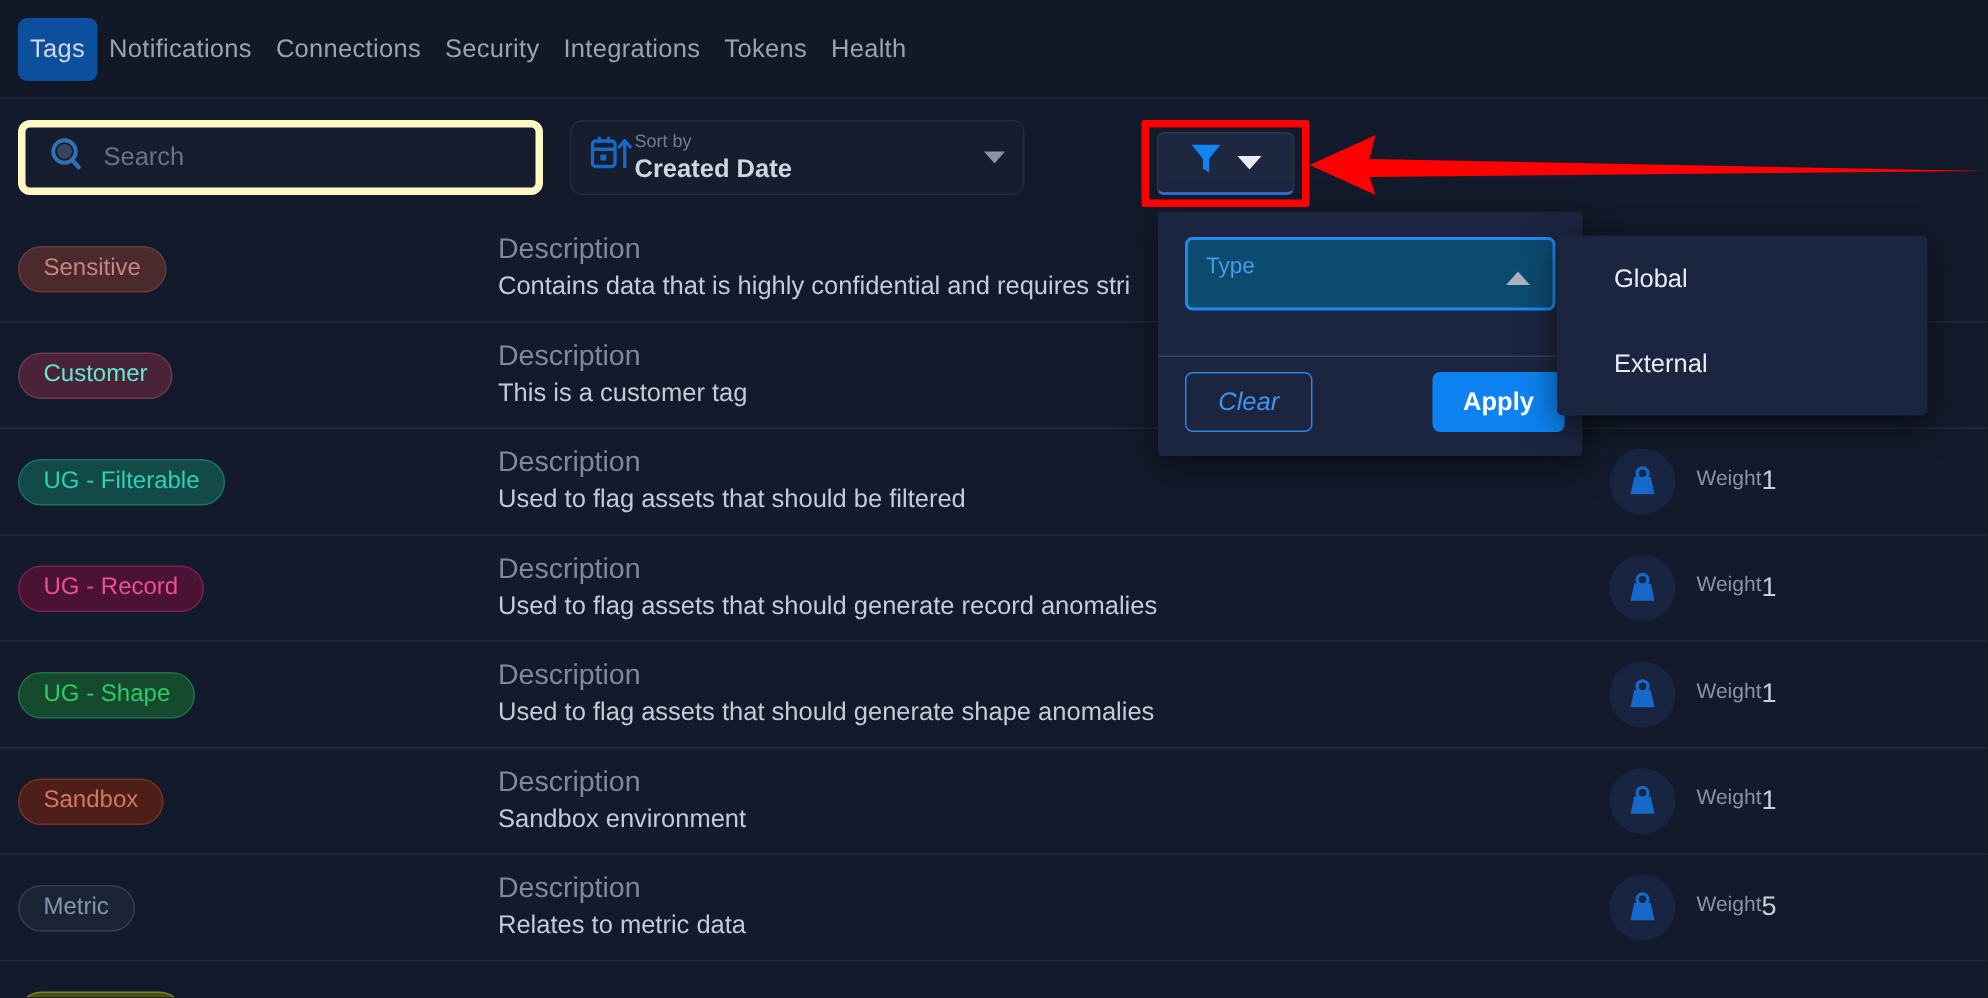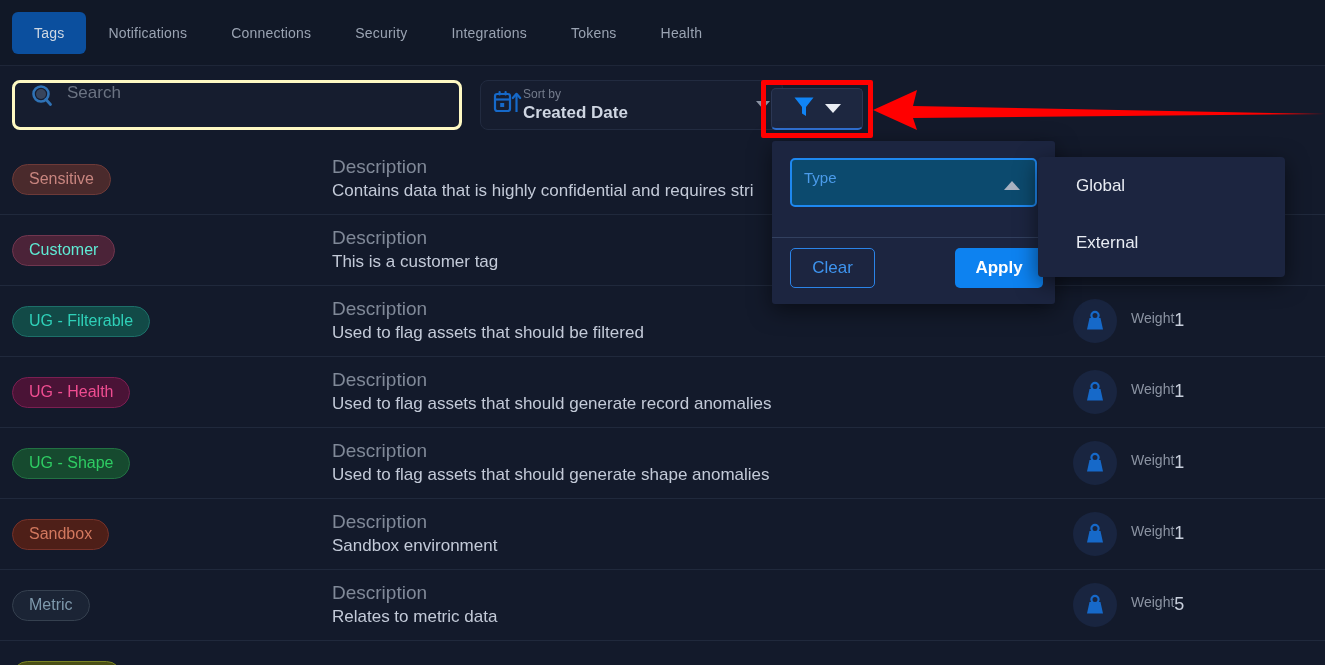--- a/index.html
+++ b/index.html
@@ -13,36 +13,36 @@
 
   
   .tabbar {
     position: absolute; left: 0; top: 0; width: 1325px; height: 66px;
     background: #111827;
     border-bottom: 1px solid #1e2638;
     display: flex; align-items: center; padding-left: 12px; gap: 0px;
   }
   .tab {
     height: 42px; display: flex; align-items: center; justify-content: center;
-    padding: 0 22px; border-radius: 6px;
-    color: #9aa3b2; font-size: 14px; letter-spacing: .2px;
+    padding: 0 8px; border-radius: 6px;
+    color: #9aa3b2; font-size: 17px; letter-spacing: .2px;
     cursor: pointer; white-space: nowrap;
   }
   .tab.active { background: #0b4f9e; color: #cfd8e3; }
 
   
   .toolbar {
     position: absolute; left: 0; top: 66px; width: 1325px; height: 78px;
     background: #131a2b;
     display: flex; align-items: center; padding: 0 12px; gap: 18px;
   }
   .search-box {
-    width: 450px; height: 50px; background: #161d2f;
-    border: 3px solid #fef9c3; border-radius: 8px;
-    display: flex; align-items: flex-start; padding: 0 14px; gap: 12px;
+    width: 350px; height: 50px; background: #161d2f;
+    border: 5px solid #fef9c3; border-radius: 8px;
+    display: flex; align-items: center; padding: 0 14px; gap: 12px;
   }
   .search-input {
     flex: 1; background: transparent; border: 0; outline: none;
     color: #c7cedb; font-size: 17px; font-family: "Liberation Sans", sans-serif;
   }
   .search-input::placeholder { color: #6b7382; }
 
   .sort-box {
     width: 303px; height: 50px; background: #161d2f;
     border: 1px solid #222b40; border-radius: 8px;
@@ -98,20 +98,21 @@
     border-bottom: 9px solid #a9b2c1;
   }
   .pop-divider {
     position: absolute; left: 0; top: 96px; width: 283px; height: 1px; background: #32405f;
   }
   .btn-clear {
     position: absolute; left: 18px; top: 107px; width: 85px; height: 40px;
     background: transparent; border: 1px solid #2b84e8; border-radius: 5px;
     color: #3e94ee; font-size: 17px; font-family: "Liberation Sans", sans-serif;
     cursor: pointer;
+    font-style: italic;
   }
   .btn-apply {
     position: absolute; left: 183px; top: 107px; width: 88px; height: 40px;
     background: #0d82f0; border: 0; border-radius: 5px;
     color: #ffffff; font-size: 17px; font-weight: bold;
     font-family: "Liberation Sans", sans-serif; cursor: pointer;
   }
 
   
   .type-options {
@@ -271,21 +272,21 @@
             </svg>
           </div>
           <div class="weight-text">
             <div class="weight-label">Weight</div>
             <div class="weight-value">1</div>
           </div>
         </div>
       </div>
       <div class="row">
         <div class="col-tag">
-          <span class="tag-chip" style="color: rgb(239, 77, 145); background: rgb(74, 19, 54); border-color: rgb(123, 31, 82);">UG - Health</span>
+          <span class="tag-chip" style="color: rgb(239, 77, 145); background: rgb(74, 19, 54); border-color: rgb(123, 31, 82);">UG - Record</span>
         </div>
         <div class="col-desc">
           <div class="desc-label">Description</div>
           <div class="desc-value">Used to flag assets that should generate record anomalies</div>
         </div>
         <div class="col-weight">
           <div class="weight-circle">
             <svg width="26" height="26" viewBox="0 0 26 26">
               <circle cx="13" cy="7.5" r="3.6" fill="none" stroke="#1669c9" stroke-width="2.2"></circle>
               <path d="M7.5 10 H18.5 L21 21.5 H5 Z" fill="#1669c9"></path>

